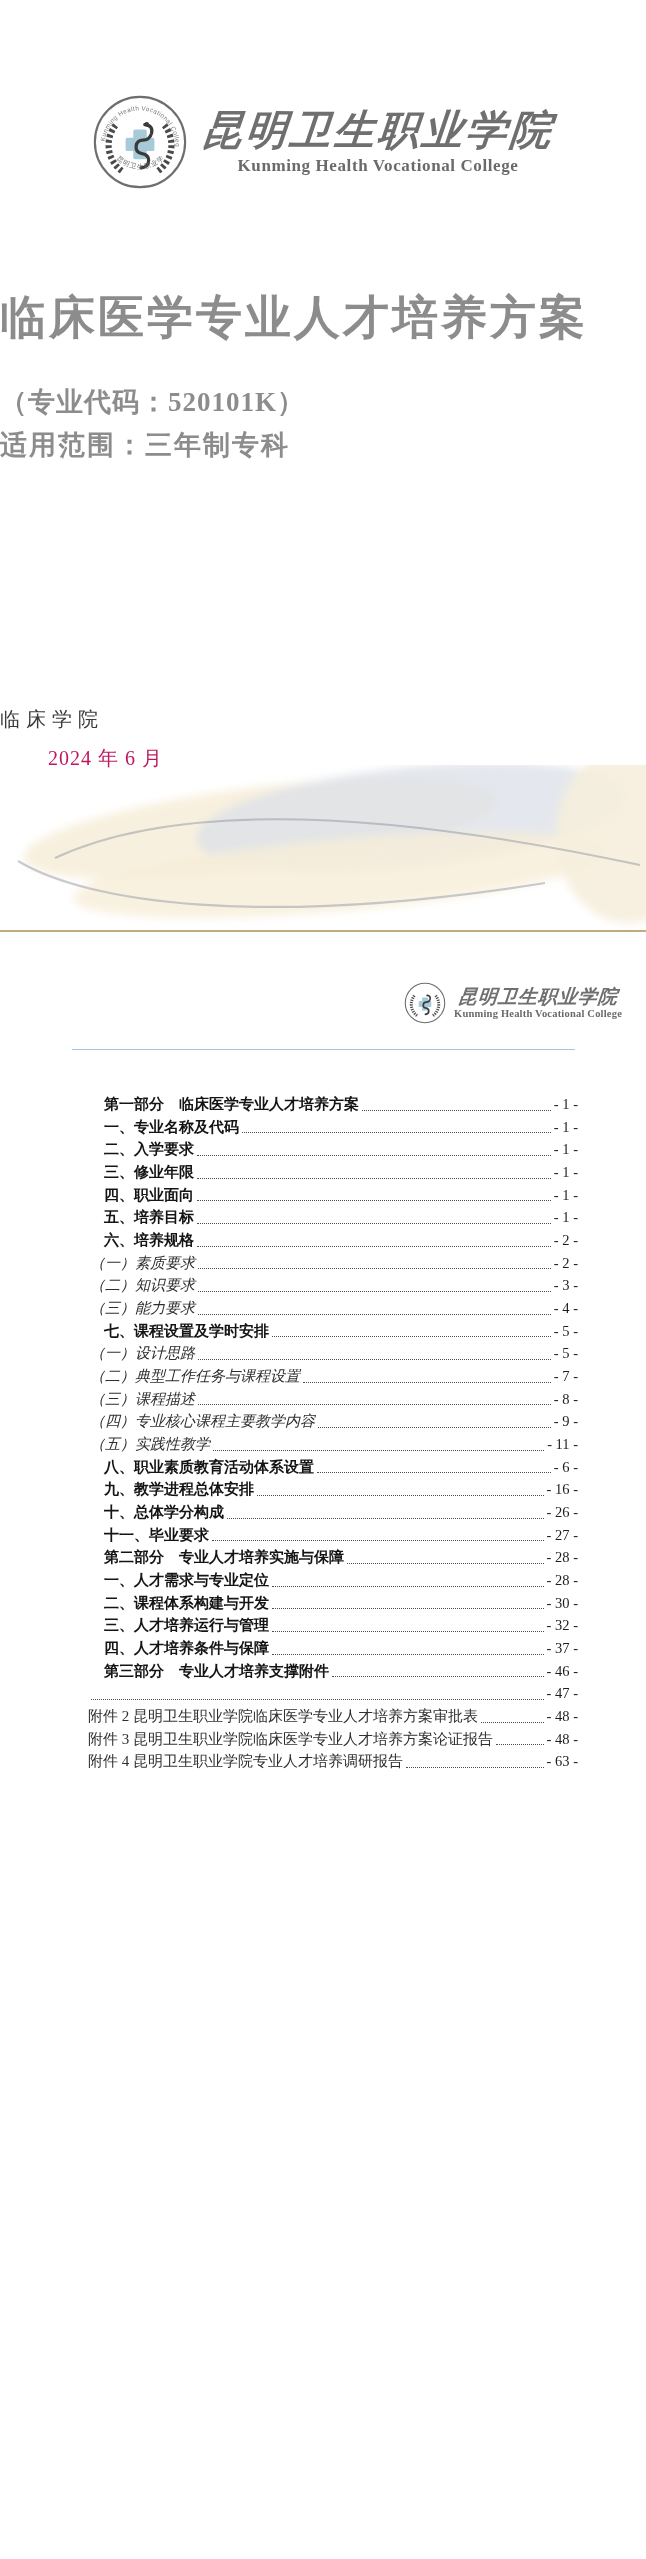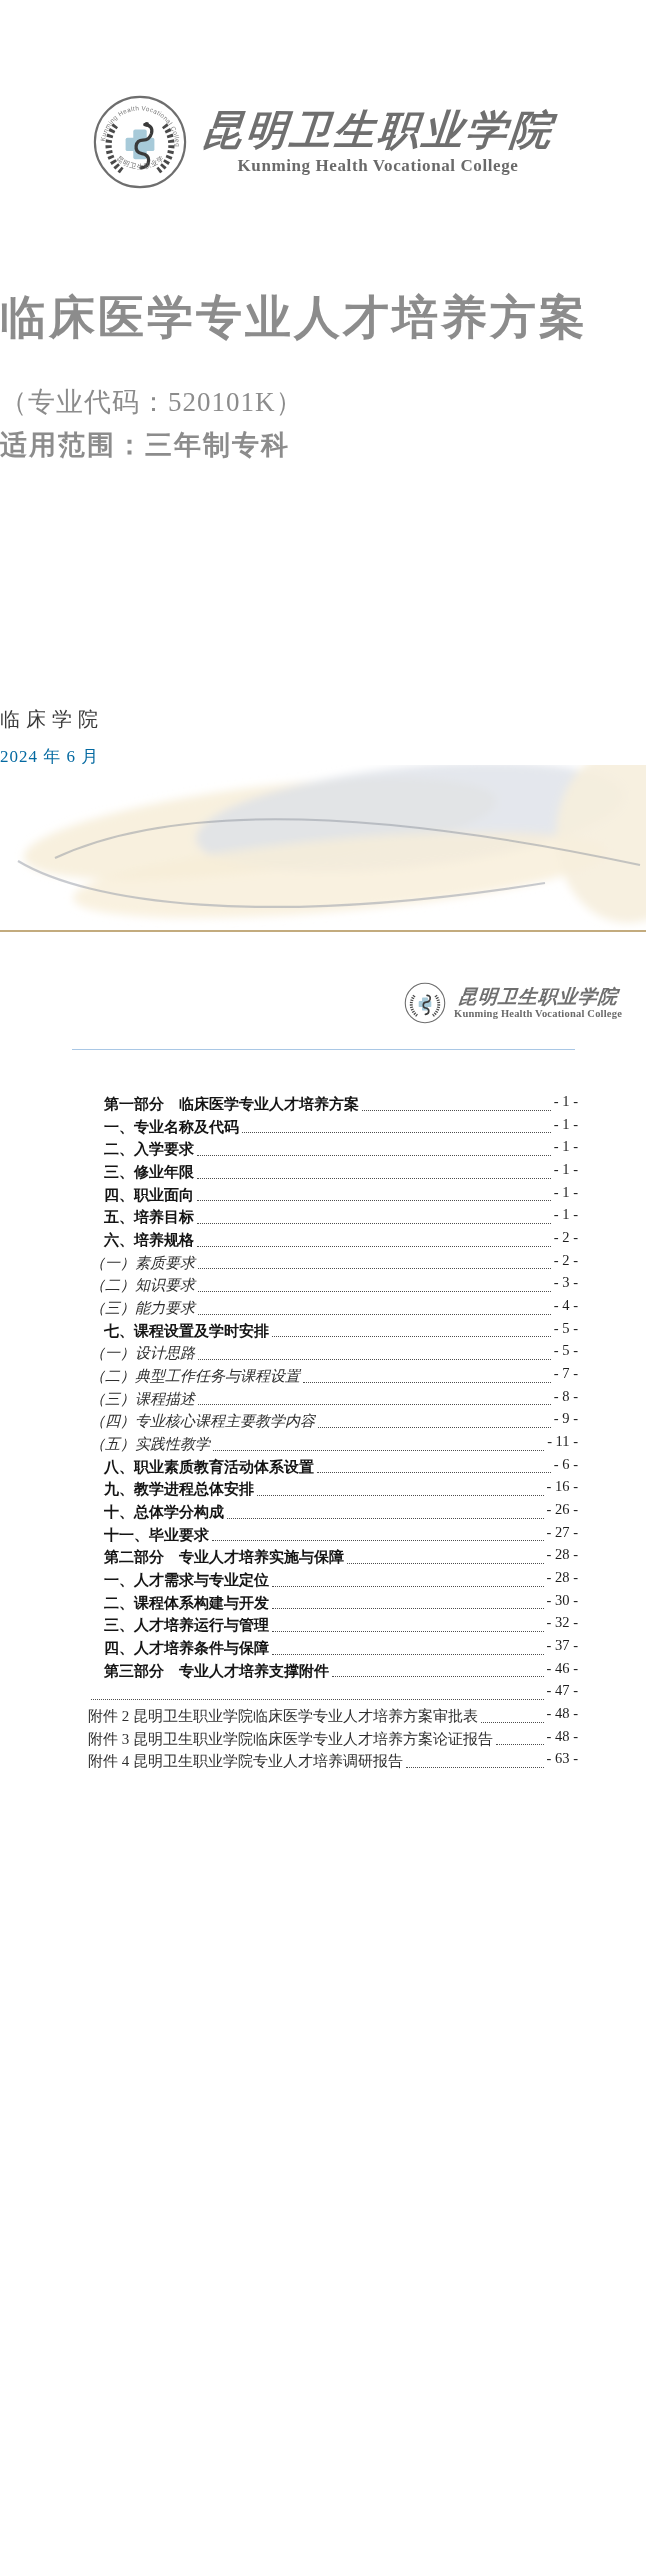--- a/index.html
+++ b/index.html
@@ -16,41 +16,41 @@
   .seal { display:block; }
   .college-names { display:flex; flex-direction:column; align-items:center; }
   .calli { font-size:41px; font-weight:700; font-style:italic; color:#6f6f6f;
     letter-spacing:3px; white-space:nowrap; transform:skewX(-5deg); line-height:1.1; }
   .college-en { font-size:17px; font-weight:600; color:#6a6a6a; letter-spacing:0.6px;
     margin-top:2px; white-space:nowrap; }
 
   
   .abs-center { position:absolute; left:0; width:100%; }
   .main-title { top:287px; font-size:46px; font-weight:700; color:#8c8c8c; letter-spacing:3px; }
-  .code-line  { top:384px; font-size:27px; font-weight:400; color:#8c8c8c; letter-spacing:1px; }
+  .code-line  { top:384px; font-size:27px; font-weight:700; color:#8c8c8c; letter-spacing:1px; }
   .scope-line { top:427px; font-size:27px; font-weight:700; color:#8c8c8c; letter-spacing:2px; }
   .dept-line  { top:706px; font-size:20px; color:#3a3a3a; letter-spacing:6px; }
-  .date-line  { top:745px; font-size:17px; color:#0369a1; letter-spacing:1px; }
+  .date-line  { top:745px; font-size:20px; color:#be185d; letter-spacing:1px;padding-left:48px; }
 
   .feather { position:absolute; left:0; bottom:0; width:646px; height:165px; display:block; }
 
   
   .toc-header { position:absolute; top:50px; right:24px;
     display:flex; align-items:center; gap:8px; }
   .toc-header .calli { font-size:19px; letter-spacing:1px; }
   .toc-header .college-en { font-size:10.5px; letter-spacing:0.2px; margin-top:1px; }
   .header-rule { position:absolute; top:117px; left:72px; width:503px;
     border-top:1.6px solid #a9c7e5; }
 
   .toc-title { top:126px; font-size:27px; font-weight:700; letter-spacing:10px;
     color:#0d0d0d; font-family:"Liberation Sans", sans-serif; }
 
   
   .toc { position:absolute; top:161px; left:82px; width:496px; list-style:none; }
-  .toc li { display:flex; align-items:flex-start; height:22.68px; }
+  .toc li { display:flex; align-items:center; height:22.68px; }
   .toc .t { white-space:nowrap; font-size:15px; line-height:22.68px; }
   .toc .leader { flex:1 1 auto; min-width:8px; align-self:flex-end;
     border-bottom:1.6px dotted #4d4d4d; margin:0 3px 5px 3px; }
   .toc .p { white-space:nowrap; font-size:14.5px; color:#1d1d1d;
     font-family:"Liberation Serif", serif; }
   .toc li.part .t, .toc li.section .t {
     font-family:"Liberation Sans", sans-serif; font-weight:700; color:#141414; }
   .toc li.part { padding-left:22px; }
   .toc li.section { padding-left:22px; }
   .toc li.sub { padding-left:8px; }

